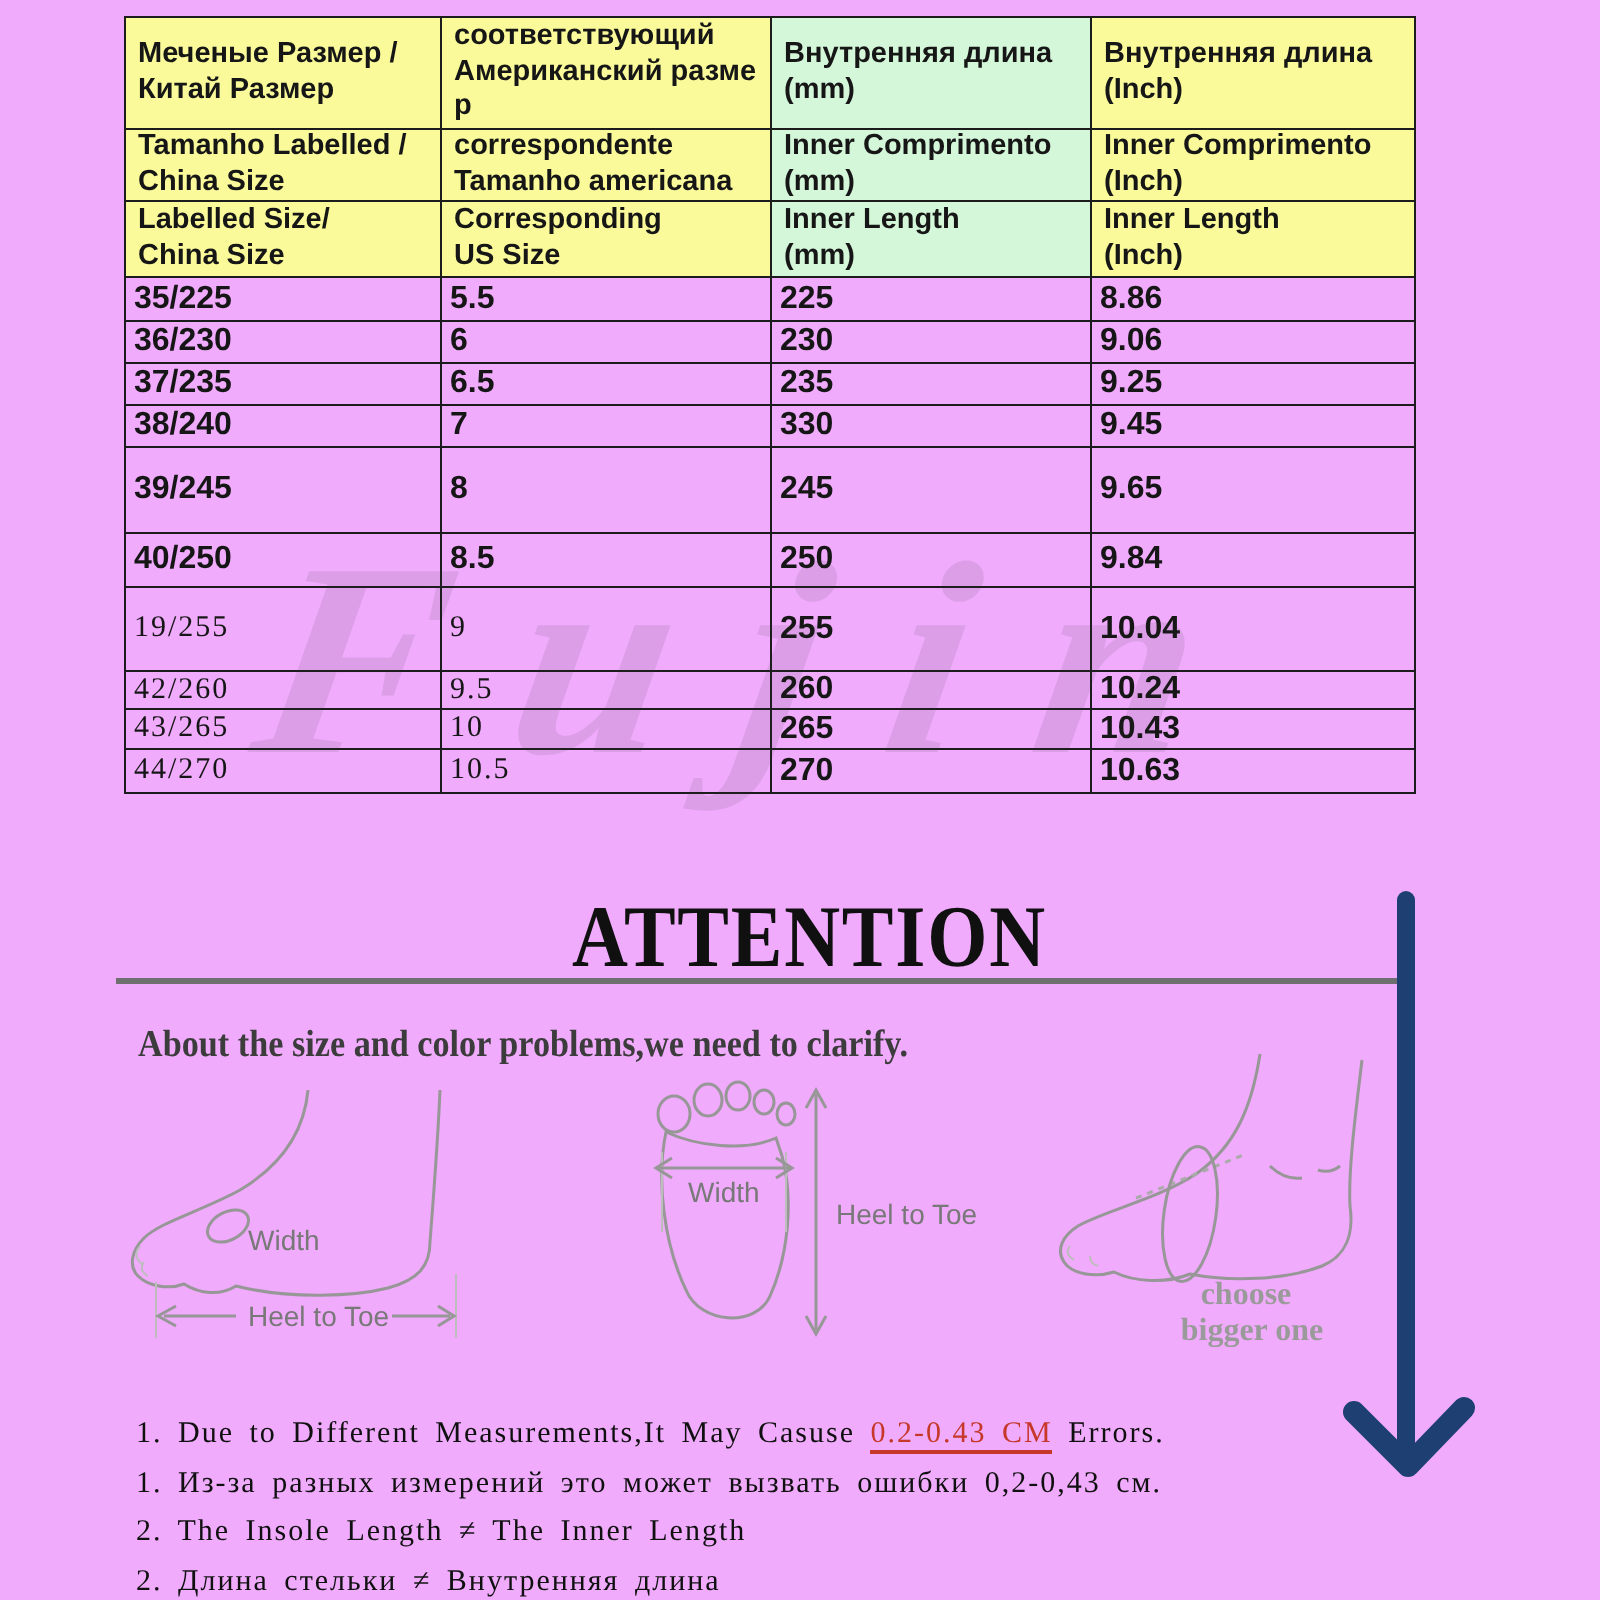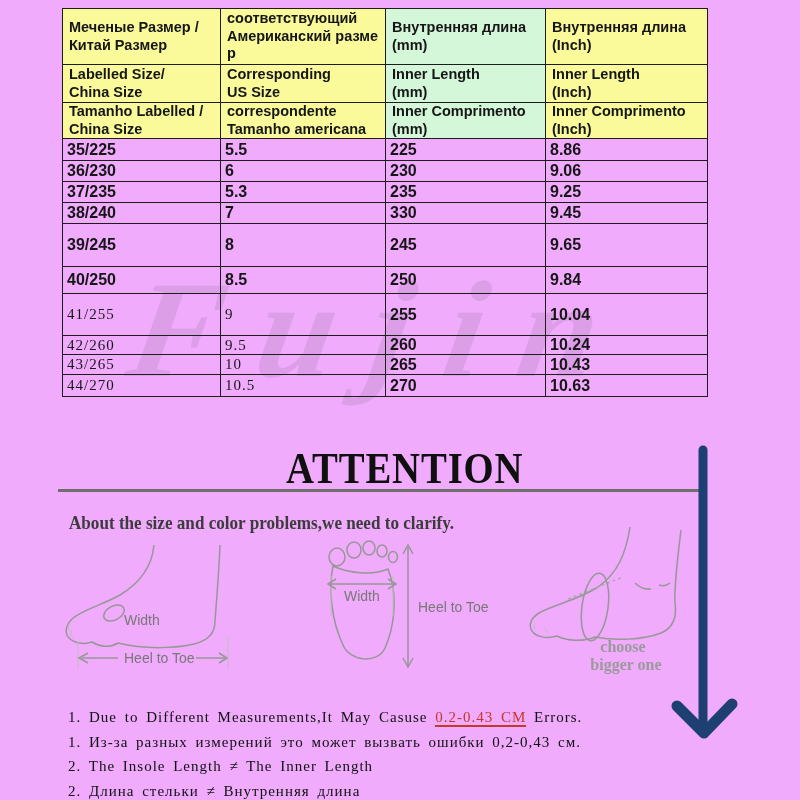--- a/index.html
+++ b/index.html
@@ -62,55 +62,55 @@
       <td class="yellow">Меченые Размер /
 Китай Размер</td>
       <td class="yellow redtxt">соответствующий
 Американский разме
 р</td>
       <td class="green">Внутренняя длина
 (mm)</td>
       <td class="yellow">Внутренняя длина
 (Inch)</td>
     </tr>
+    <tr class="hdr" style="height:36px">
+      <td class="yellow">Tamanho Labelled /
+China Size</td>
+      <td class="yellow">correspondente
+Tamanho americana</td>
+      <td class="green">Inner Comprimento
+(mm)</td>
+      <td class="yellow">Inner Comprimento
+(Inch)</td>
+    </tr>
     <tr class="hdr" style="height:38px">
       <td class="yellow">Labelled Size/
 China Size</td>
       <td class="yellow">Corresponding
 US Size</td>
       <td class="green">Inner Length
 (mm)</td>
       <td class="yellow">Inner Length
 (Inch)</td>
     </tr>
-    <tr class="hdr" style="height:36px">
-      <td class="yellow">Tamanho Labelled /
-China Size</td>
-      <td class="yellow">correspondente
-Tamanho americana</td>
-      <td class="green">Inner Comprimento
-(mm)</td>
-      <td class="yellow">Inner Comprimento
-(Inch)</td>
-    </tr>
     <tr class="data" style="height:22px">
       <td>35/225</td>
       <td>5.5</td>
       <td>225</td>
       <td>8.86</td>
     </tr>
     <tr class="data" style="height:21px">
       <td>36/230</td>
       <td>6</td>
       <td>230</td>
       <td>9.06</td>
     </tr>
     <tr class="data" style="height:21px">
       <td>37/235</td>
-      <td>5.3</td>
+      <td>6.5</td>
       <td>235</td>
       <td>9.25</td>
     </tr>
     <tr class="data" style="height:21px">
       <td>38/240</td>
       <td>7</td>
       <td>330</td>
       <td>9.45</td>
     </tr>
     <tr class="data" style="height:43px">
@@ -119,21 +119,21 @@
       <td>245</td>
       <td>9.65</td>
     </tr>
     <tr class="data" style="height:27px">
       <td>40/250</td>
       <td>8.5</td>
       <td>250</td>
       <td>9.84</td>
     </tr>
     <tr class="data" style="height:42px">
-      <td class="sf">41/255</td>
+      <td class="sf">19/255</td>
       <td class="sf">9</td>
       <td>255</td>
       <td>10.04</td>
     </tr>
     <tr class="data" style="height:19px">
       <td class="sf">42/260</td>
       <td class="sf">9.5</td>
       <td>260</td>
       <td>10.24</td>
     </tr>

